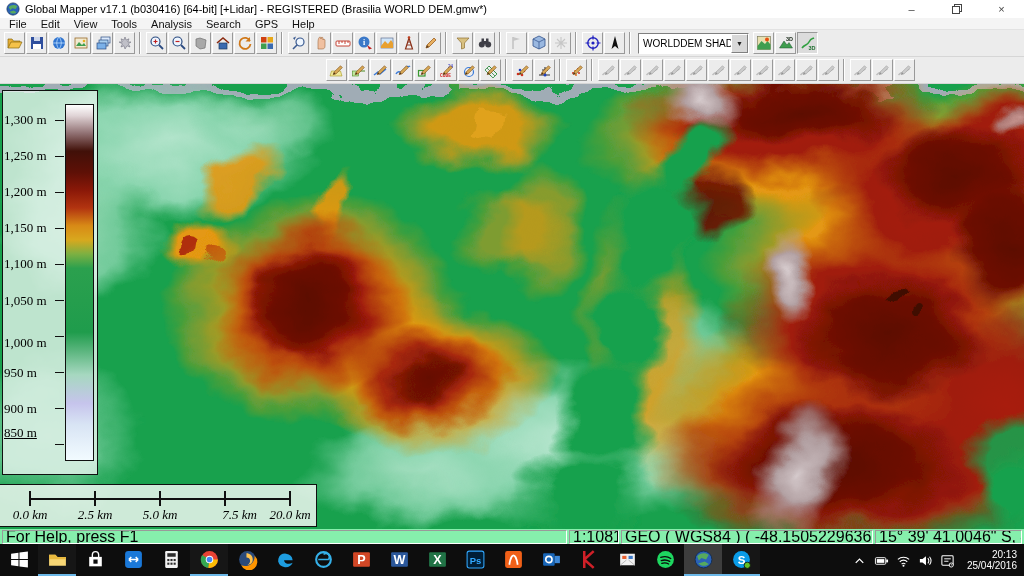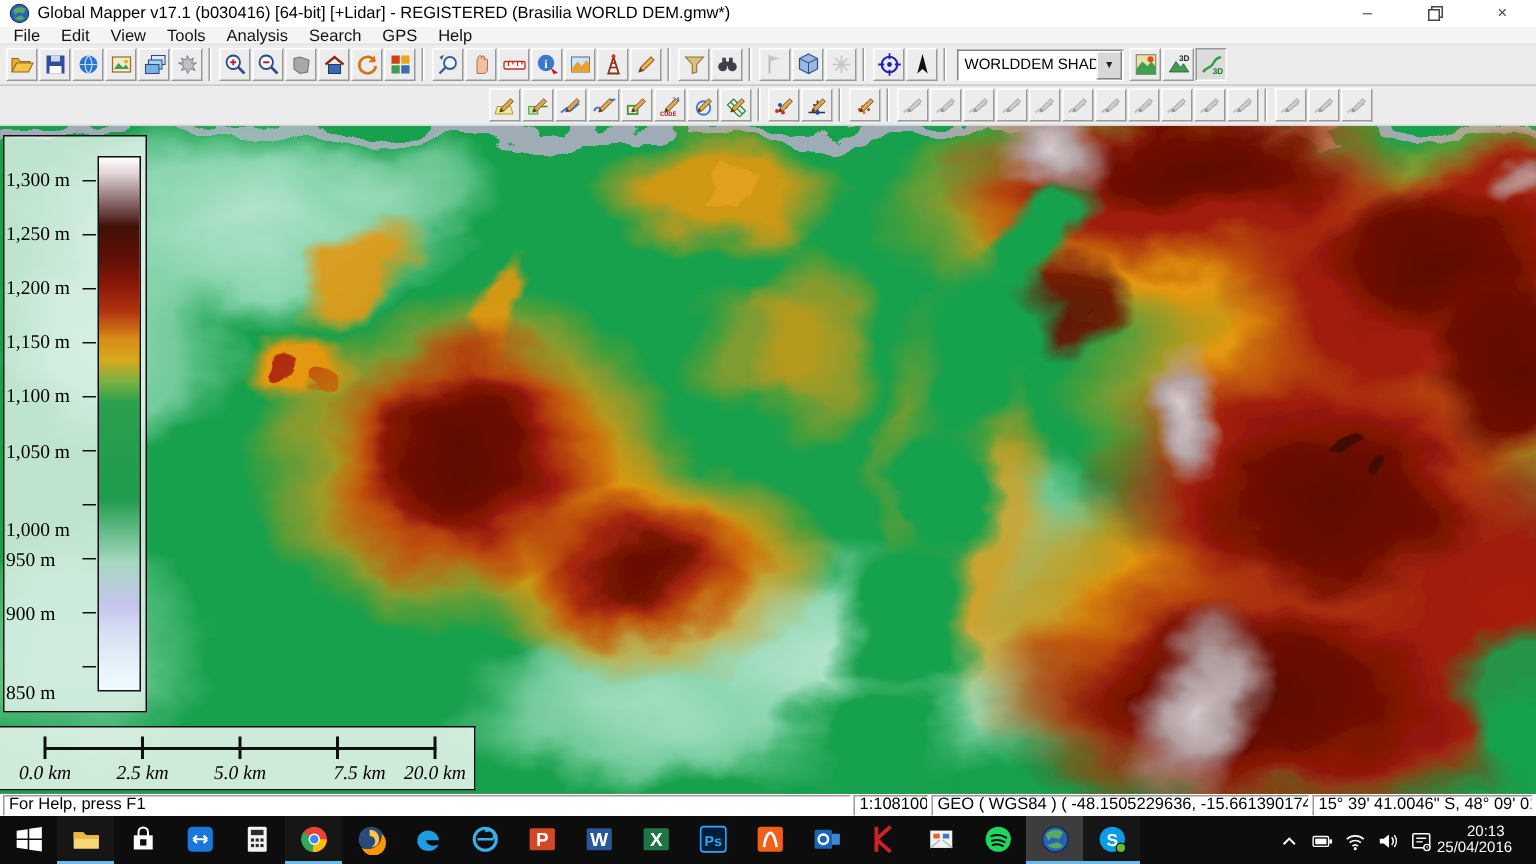--- a/index.html
+++ b/index.html
@@ -37,35 +37,35 @@
   #legend-bar{position:absolute;left:62px;top:13px;width:29px;height:357px;border:1px solid #101010;box-sizing:border-box;}
   .leg-label{position:absolute;right:41px;width:52px;text-align:left;font-size:13px;color:#000;line-height:13px;}
   .leg-tick{position:absolute;left:52px;width:9px;height:1px;background:#101010;}
 
   #scalebar{position:absolute;left:0;top:400px;width:317px;height:43px;background:rgba(239,247,241,0.85);border:1px solid #101010;border-left:none;box-sizing:border-box;font-family:"Liberation Serif",serif;font-style:italic;}
   .sb-line{position:absolute;left:30px;top:13px;width:261px;height:2px;background:#101010;}
   .sb-tick{position:absolute;top:6px;width:2px;height:15px;background:#101010;}
   .sb-label{position:absolute;top:22px;width:64px;text-align:center;font-size:13px;color:#000;transform:translateX(-50%);}
 
   
-  #status-bar{height:15px;background:#ffffff;display:flex;font-size:11px;color:#000;flex:0 0 auto;padding:1px 2px 0 2px;gap:2px;box-sizing:border-box;}
+  #status-bar{height:15px;background:#86efac;display:flex;font-size:16px;color:#000;flex:0 0 auto;padding:1px 2px 0 2px;gap:2px;box-sizing:border-box;}
   .sseg{border:1px solid;border-color:#9a9a9a #ffffff #ffffff #9a9a9a;padding:0 3px;white-space:nowrap;overflow:hidden;line-height:11px;box-sizing:border-box;}
   #st-help{flex:1;}
   #st-scale{width:50px;flex:0 0 auto;}
   #st-coords{width:252px;flex:0 0 auto;}
   #st-dms{width:147px;flex:0 0 auto;}
 
   
   #taskbar{height:32px;background:#0d0d0d;display:flex;align-items:stretch;flex:0 0 auto;}
   .task-slot{width:38px;display:flex;align-items:center;justify-content:center;border-bottom:2px solid transparent;box-sizing:border-box;}
   .task-slot.open{border-bottom-color:#6cb8e8;background:#161616;}
   .task-slot.active{background:#3d3d3d;}
   .task-spacer{flex:1;}
   .tray-slot{width:22px;display:flex;align-items:center;justify-content:center;}
-  #clock{width:66px;display:flex;flex-direction:column;justify-content:center;text-align:right;color:#fff;font-size:10px;line-height:11px;padding-right:21px;box-sizing:border-box;}
+  #clock{width:66px;display:flex;flex-direction:column;justify-content:center;text-align:right;color:#fff;font-size:10px;line-height:11px;padding-right:7px;box-sizing:border-box;}
 </style>
 </head>
 <body>
 
 <div id="app">
 
   <div id="title-bar">
     <span id="title-icon">
       <svg viewBox="0 0 16 16" width="14" height="14">
           <circle cx="8" cy="8" r="7" fill="#2a62b8"></circle>
@@ -703,27 +703,27 @@
         <span class="leg-label" style="top: 58.1px;">1,250 m</span>
         <span class="leg-tick" style="top: 64.6px;"></span>
         <span class="leg-label" style="top: 94.2px;">1,200 m</span>
         <span class="leg-tick" style="top: 100.7px;"></span>
         <span class="leg-label" style="top: 130.3px;">1,150 m</span>
         <span class="leg-tick" style="top: 136.8px;"></span>
         <span class="leg-label" style="top: 166.4px; margin-left: 10px;">1,100 m</span>
         <span class="leg-tick" style="top: 172.9px;"></span>
         <span class="leg-label" style="top: 202.5px;">1,050 m</span>
         <span class="leg-tick" style="top: 209px;"></span>
-        <span class="leg-label" style="top: 255px;">1,000 m</span>
+        <span class="leg-label" style="top: 245px;">1,000 m</span>
         <span class="leg-tick" style="top: 245.1px;"></span>
         <span class="leg-label" style="top: 274.7px;">950 m</span>
         <span class="leg-tick" style="top: 281.2px;"></span>
         <span class="leg-label" style="top: 310.8px;">900 m</span>
         <span class="leg-tick" style="top: 317.3px;"></span>
-        <span class="leg-label" style="top: 364px;">850 m</span>
+        <span class="leg-label" style="top: 335px; text-decoration: underline;">850 m</span>
         <span class="leg-tick" style="top: 353.4px;"></span>
       </div>
 
     <div id="scalebar">
       <div class="sb-line"></div>
     <span class="sb-tick" style="left: 29px;"></span>
         <span class="sb-label" style="left: 30px;">0.0 km</span>
         <span class="sb-tick" style="left: 94px;"></span>
         <span class="sb-label" style="left: 95px;">2.5 km</span>
         <span class="sb-tick" style="left: 159px;"></span>

